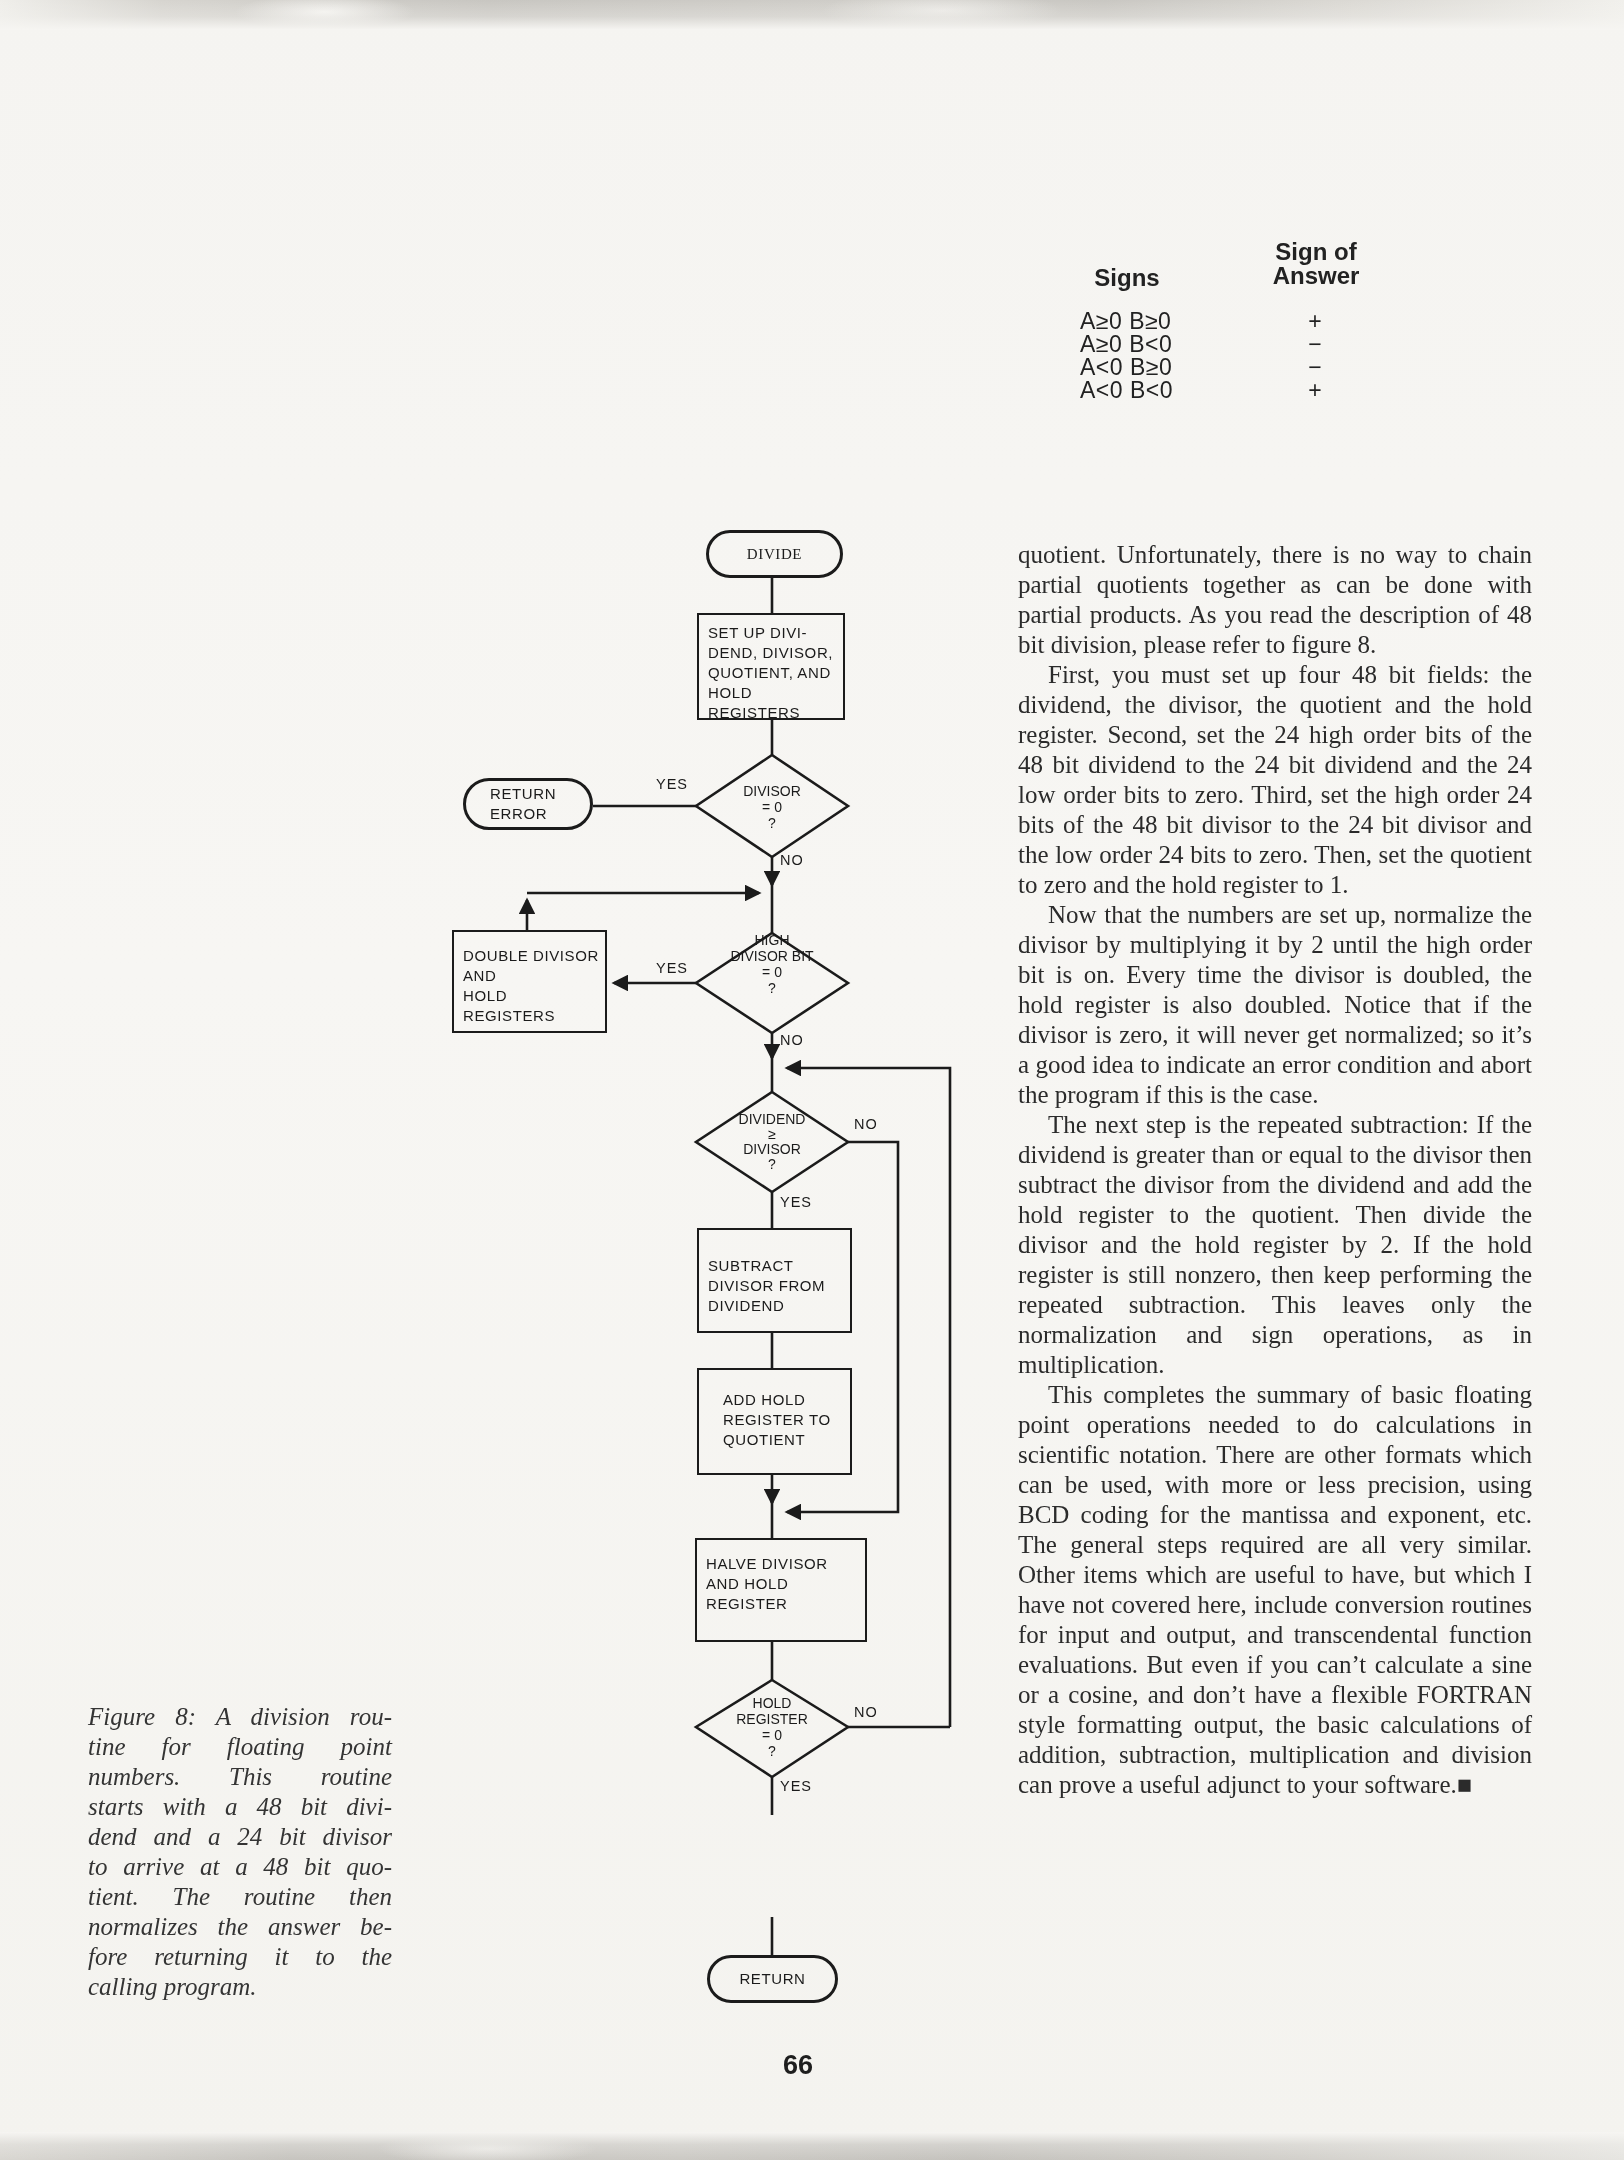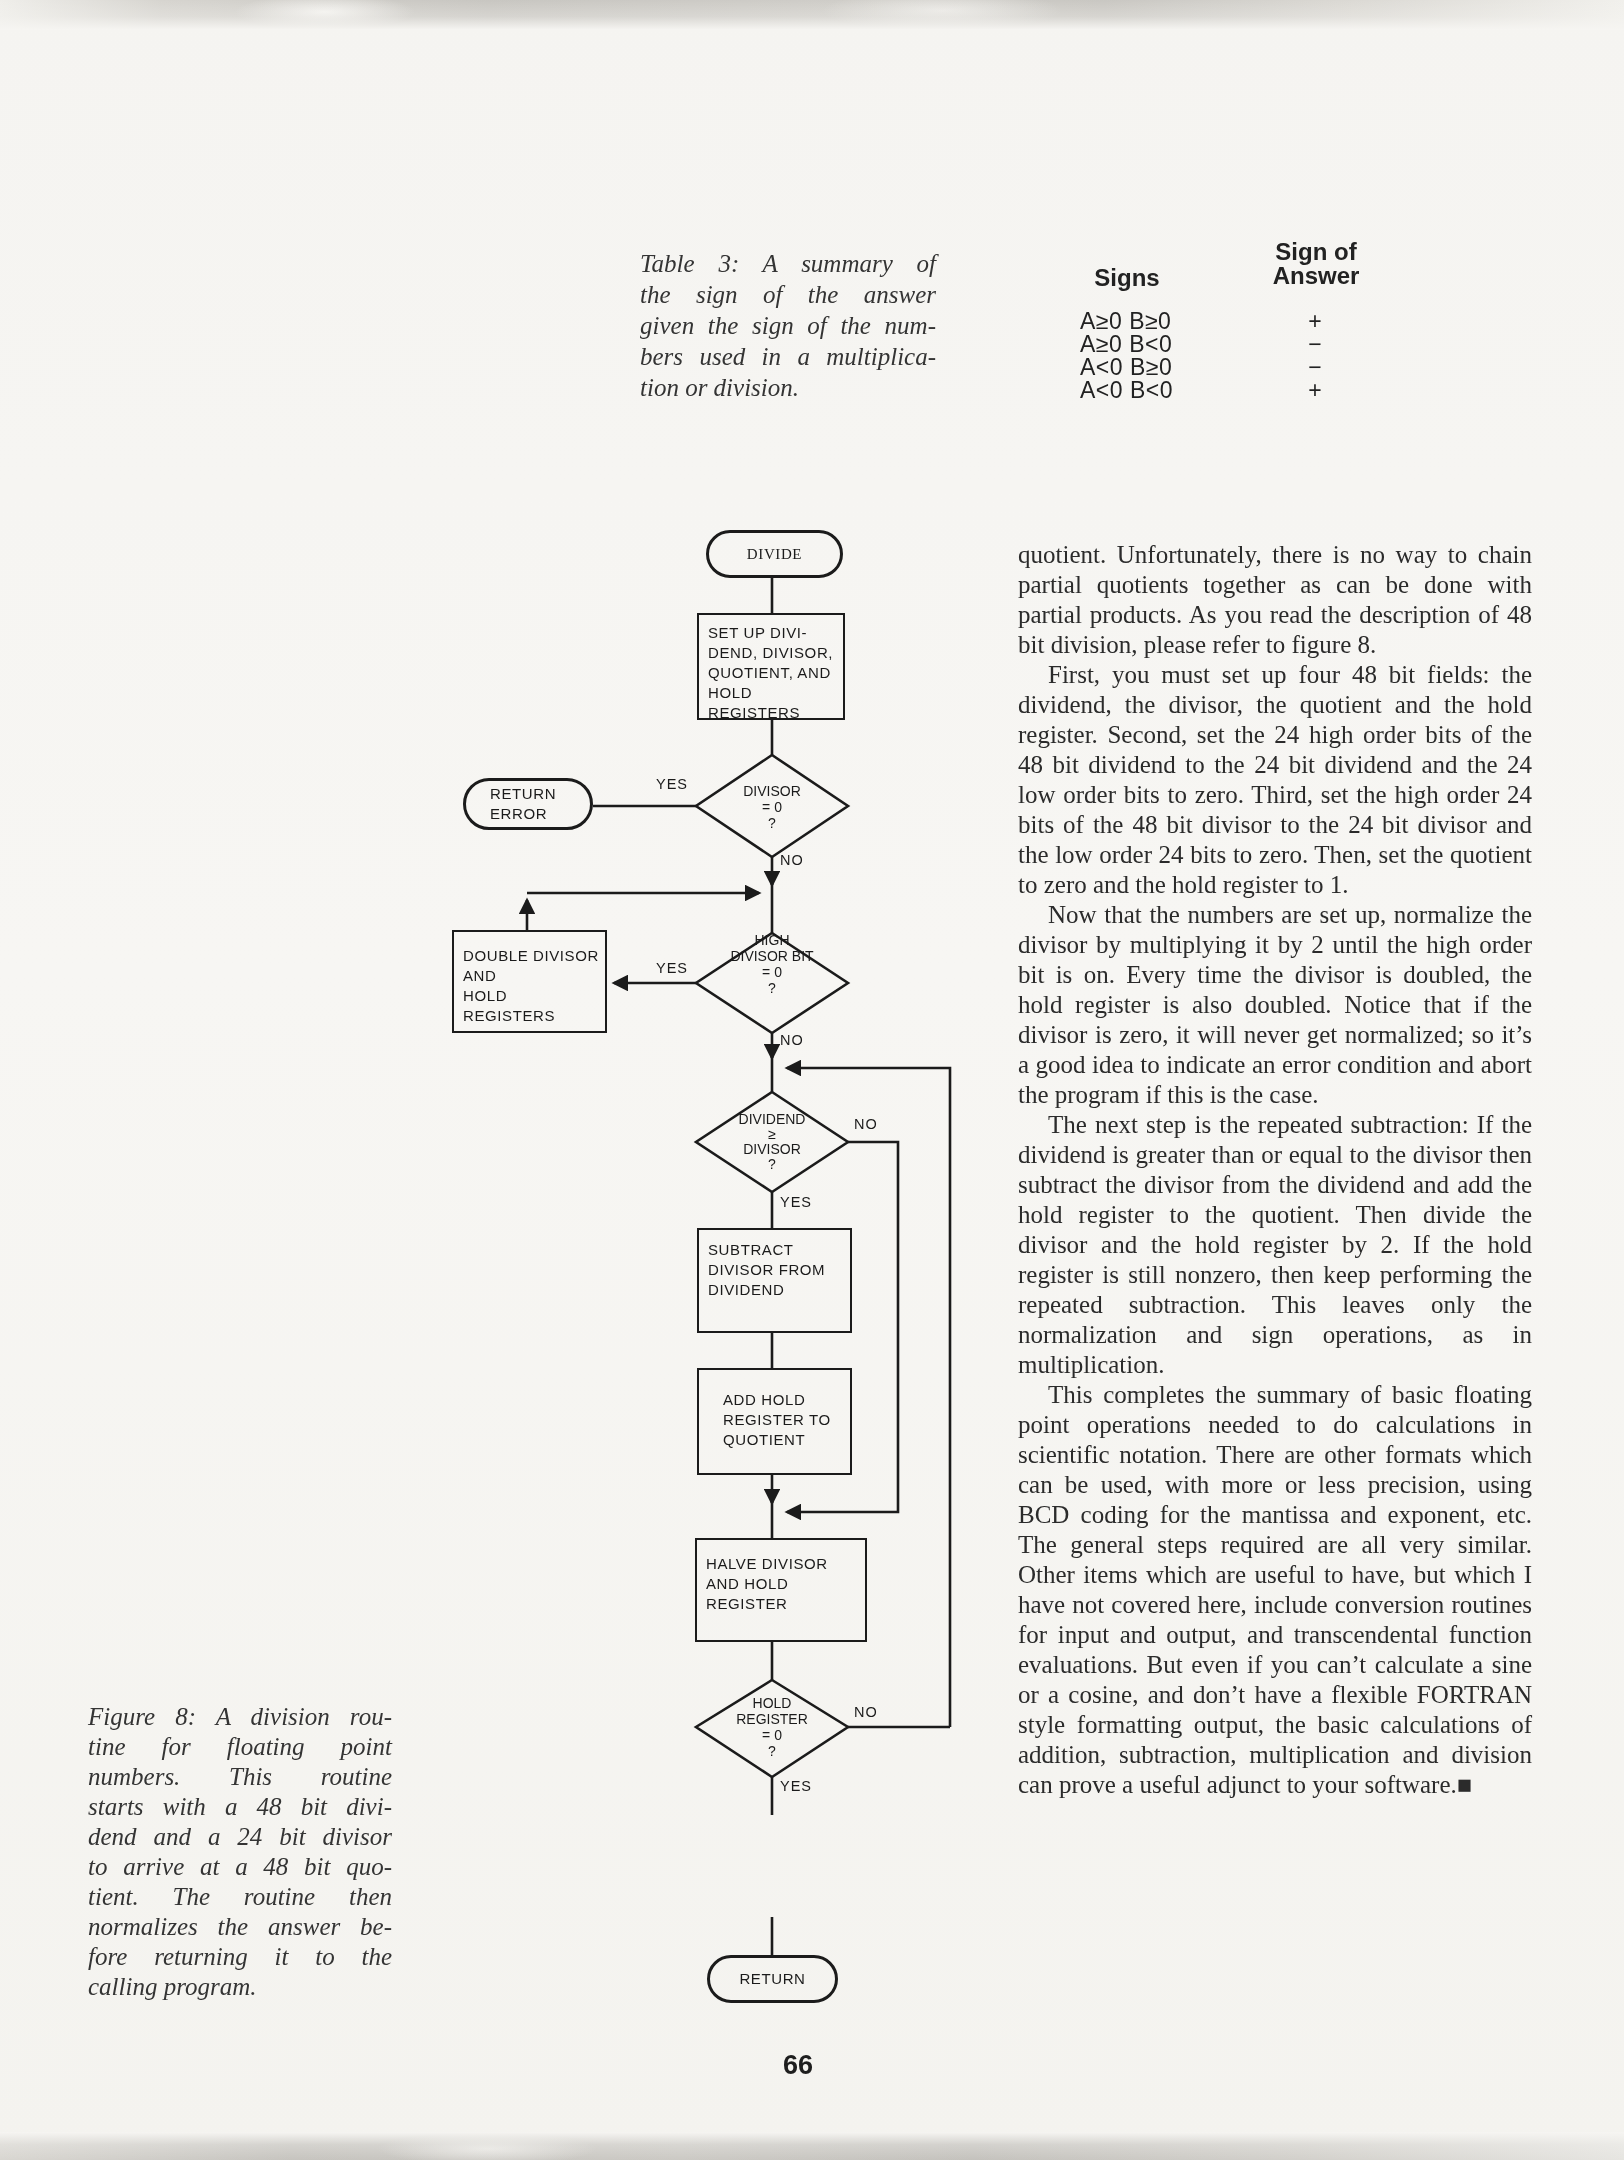--- a/index.html
+++ b/index.html
@@ -57,27 +57,20 @@
   .flabel { position:absolute; font-size:14.5px; letter-spacing:1px; }
 </style>
 </head>
 <body>
 
 <div class="page">
 
   <div class="scan-band top"></div>
   <div class="scan-band bottom"></div>
 
-  <div class="caption table-caption">
-    <div class="cl">Table 3: A summary of</div>
-    <div class="cl">the sign of the answer</div>
-    <div class="cl">given the sign of the num-</div>
-    <div class="cl">bers used in a multiplica-</div>
-    <div class="cl">tion or division.</div>
-  </div>
 
   <div class="signs-table">
     <div class="th th-signs">Signs</div>
     <div class="th th-answer">
       <div>Sign of</div>
       <div>Answer</div>
     </div>
     <div class="table-rows">
       <div class="trow">
         <span>A≥0 B≥0</span>
@@ -168,21 +161,21 @@
       <div>HOLD REGISTERS</div>
     </div>
 
     <div class="dtext" style="left:252px; top:592px; width:160px; line-height:15px;">
       <div>DIVIDEND</div>
       <div>≥</div>
       <div>DIVISOR</div>
       <div>?</div>
     </div>
 
-    <div class="fnode fbox" style="left:257px; top:708px; width:155px; height:105px; padding-top:10px;">
+    <div class="fnode fbox" style="left:257px; top:708px; width:155px; height:105px; padding-top:26px;">
       <div>SUBTRACT</div>
       <div>DIVISOR FROM</div>
       <div>DIVIDEND</div>
     </div>
 
     <div class="fnode fbox" style="left:257px; top:848px; width:155px; height:107px; padding-top:20px; padding-left:24px;">
       <div>ADD HOLD</div>
       <div>REGISTER TO</div>
       <div>QUOTIENT</div>
     </div>

